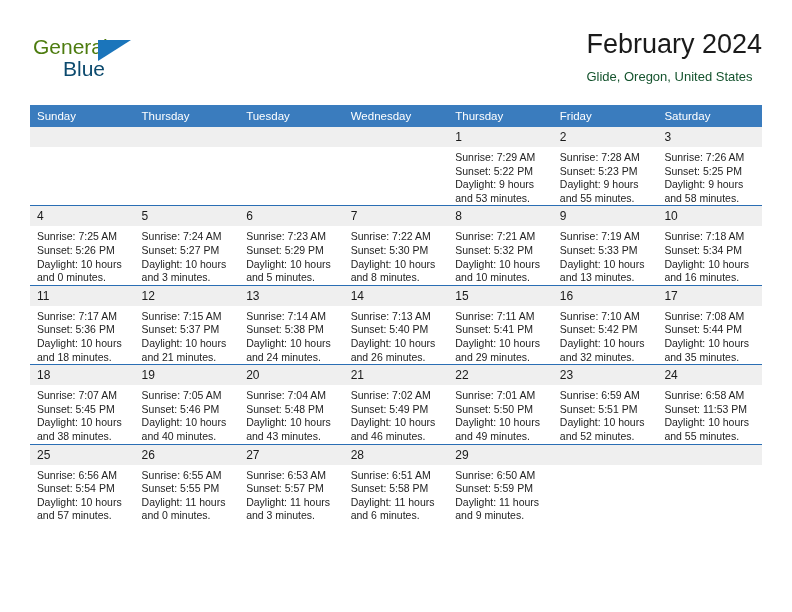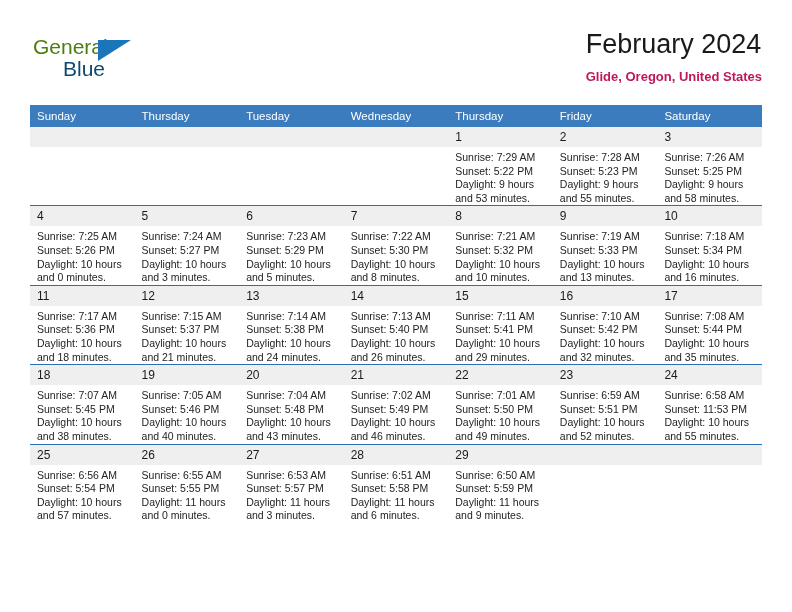--- a/index.html
+++ b/index.html
@@ -73,22 +73,22 @@
   .month-title {
     font-size: 27px;
     font-weight: 400;
     color: #1a1a1a;
     line-height: 32px;
     white-space: nowrap;
   }
   .location {
     margin-top: 9px;
     font-size: 13px;
-    font-weight: 700;
-    color: #be185d;
+    font-weight: 400;
+    color: #14532d;
     line-height: 16px;
     white-space: nowrap;
   }
 
   
   .calendar {
     position: absolute;
     left: 30px;
     top: 105px;
     width: 732px;

